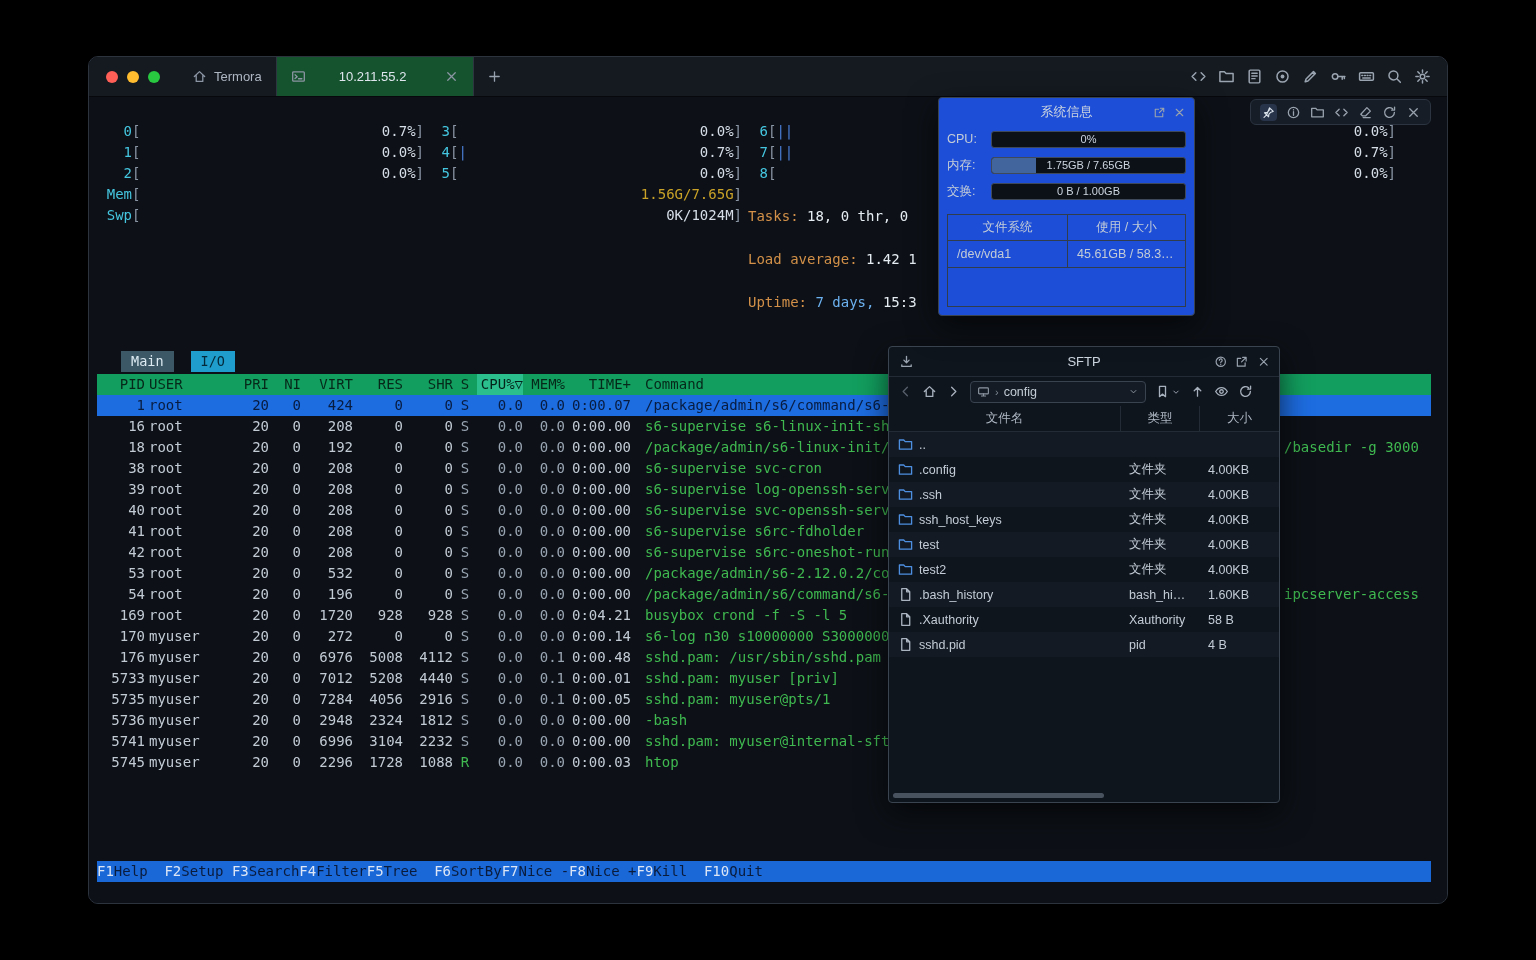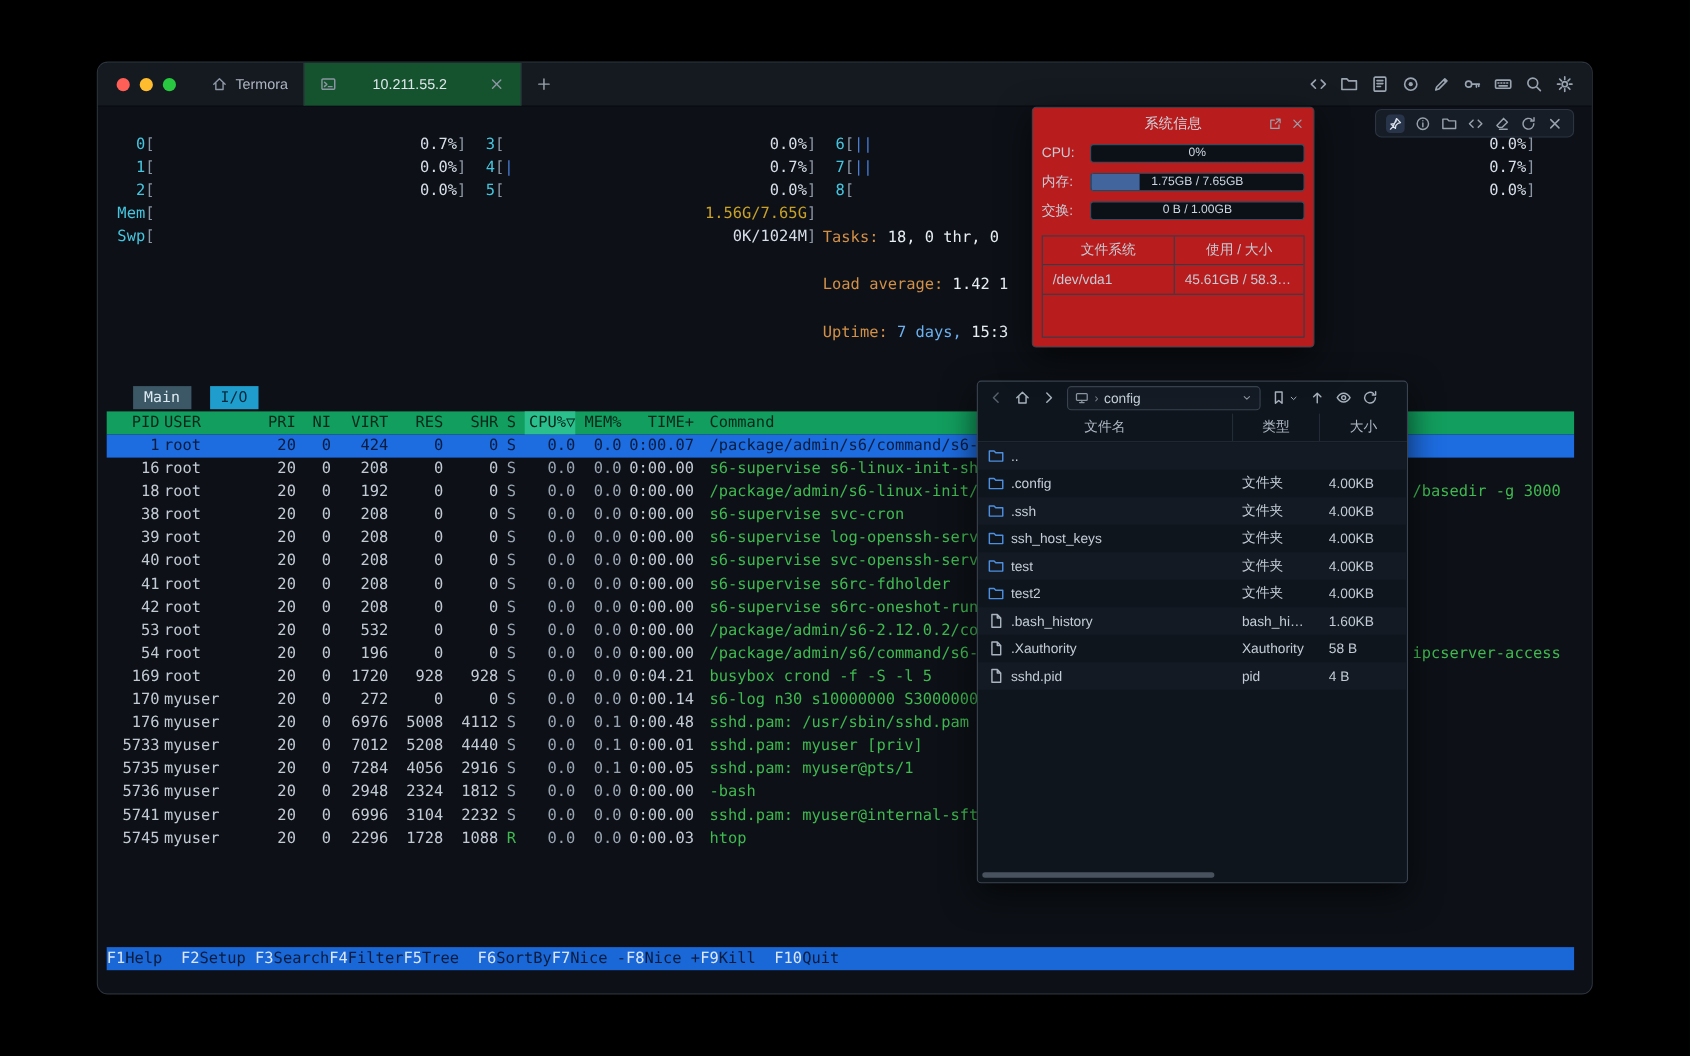--- a/index.html
+++ b/index.html
@@ -70,21 +70,21 @@
   .prow.state-r .c-s { color:#3fb950; }
   .cmd-right { position:absolute; left:1187px; top:0; color:#3fb950; white-space:pre; }
 
   .fkeys { position:absolute; left:8px; right:16px; bottom:21px; height:21px;
     background:#1a67d8; display:flex; white-space:pre; }
   .fk { display:flex; }
   .fk-key { color:#dce6f5; }
   .fk-label { color:#0a1c3c; }
 
   
-  .panel { position:absolute; background:#b91c1c; border:1px solid #3a4450; border-radius:4px;
+  .panel { position:absolute; background:#1d4ed8; border:1px solid #3a4450; border-radius:4px;
     box-shadow:0 10px 30px rgba(0,0,0,.65); font-family:"Liberation Sans","DejaVu Sans",sans-serif; }
 
   
   .overlay-bar { position:absolute; right:16px; top:42px; height:26px; display:flex; align-items:center;
     gap:9px; padding:0 9px; background:#171d26; border:1px solid #2b3440; border-radius:6px; z-index:40; color:#98a2ae; }
   .overlay-bar .ic { width:15px; height:15px; }
   .pin-wrap { background:#28344a; border-radius:4px; padding:2px; color:#dbe3ec; }
   .pin-wrap .ic { width:13px; height:13px; }
 
   
@@ -707,20 +707,37 @@
 
       <div class="si-tr">
             <span>/dev/vda1</span>
             <span>45.61GB / 58.3…</span>
           </div>
         </div>
     </div>
   </div>
 
   <div class="panel sftp">
+    <div class="sf-head">
+      <svg class="ic sf-dl">
+          <use href="#i-download"></use>
+        </svg>
+      <span>SFTP</span>
+      <span class="sf-actions">
+        <svg class="ic">
+            <use href="#i-help"></use>
+          </svg>
+        <svg class="ic">
+            <use href="#i-open"></use>
+          </svg>
+        <svg class="ic">
+            <use href="#i-close"></use>
+          </svg>
+      </span>
+    </div>
     <div class="sf-toolbar">
       <svg class="ic disabled">
           <use href="#i-back"></use>
         </svg>
       <svg class="ic">
           <use href="#i-home"></use>
         </svg>
       <svg class="ic">
           <use href="#i-forward"></use>
         </svg>

